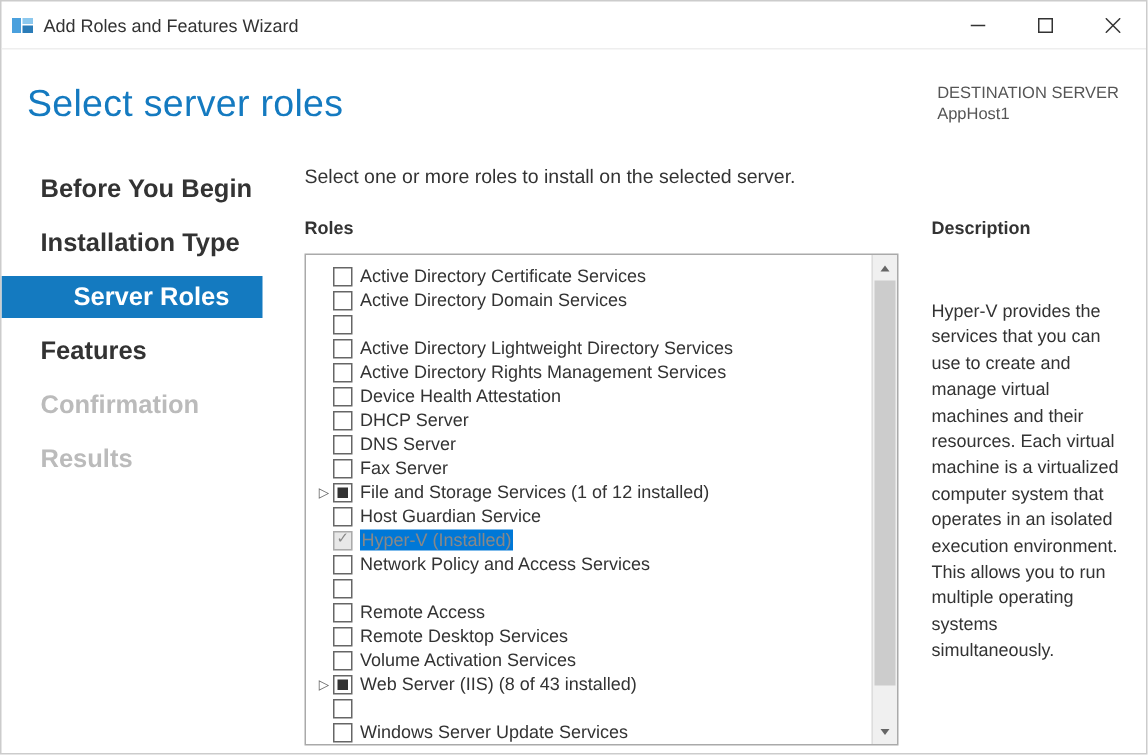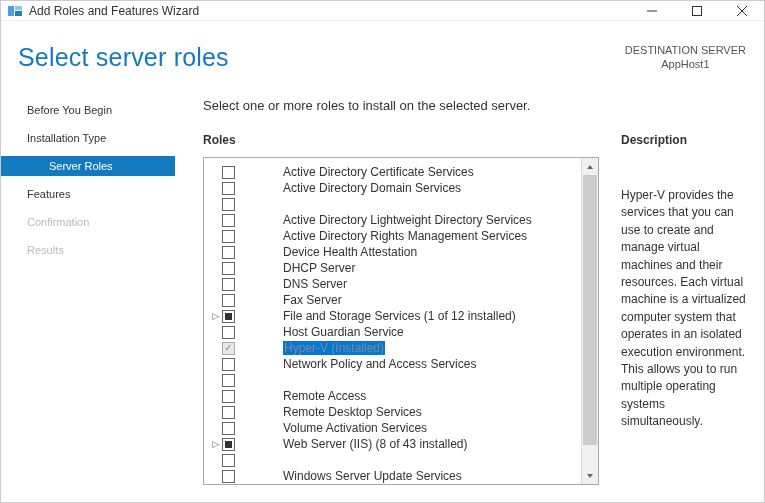--- a/index.html
+++ b/index.html
@@ -8,21 +8,21 @@
     font-family: "Segoe UI", Tahoma, sans-serif;
     font-size: 12px;
     background: #fff;
     color: #333;
     width: 765px;
     height: 503px;
     overflow: hidden;
     border: 1px solid #ccc;
   }
   .titlebar {
-    height: 20px;
+    height: 32px;
     display: flex;
     align-items: center;
     padding: 0 0 0 6px;
     border-bottom: 1px solid #eee;
   }
   .titlebar .app-icon {
     width: 16px; height: 16px;
     margin-right: 6px;
     display: inline-flex;
   }
@@ -49,41 +49,42 @@
     padding: 22px 18px 0 17px;
   }
   .page-title {
     font-size: 25px;
     font-weight: 300;
     color: #147ac0;
     letter-spacing: 0.2px;
   }
   .dest-block {
     margin-left: auto;
-    text-align: center;
+    text-align: left;
     font-size: 11px;
     color: #555;
     line-height: 1.3;
   }
   .content {
     display: flex;
     padding: 0 15px 0 0;
     margin-top: 26px;
   }
   .nav {
     width: 174px;
     flex-shrink: 0;
     padding-top: 2px;
   }
   .nav-item {
     padding: 4px 6px 4px 26px;
-    font-size: 11px;
+    font-size: 17px;
     color: #333;
     margin-bottom: 8px;
     cursor: default;
+    font-weight: bold;
   }
   .nav-item.selected {
     background: #147ac0;
     color: #fff;
     padding-left: 48px;
   }
   .nav-item.disabled {
     color: #bbb;
   }
   .main {
@@ -175,21 +176,20 @@
     border-color: #aaa;
   }
   .chk.checked-disabled::after {
     content: '✓';
     font-size: 10px;
     color: #888;
     line-height: 1;
   }
   .role-label {
     white-space: nowrap;
-    margin-left: 43px;
   }
   .role-label.selected-role {
     background: #0078d7;
     color: #fff;
     padding: 0 1px;
   }
   .role-label.disabled-label {
     color: #888;
   }
   .desc-text {

